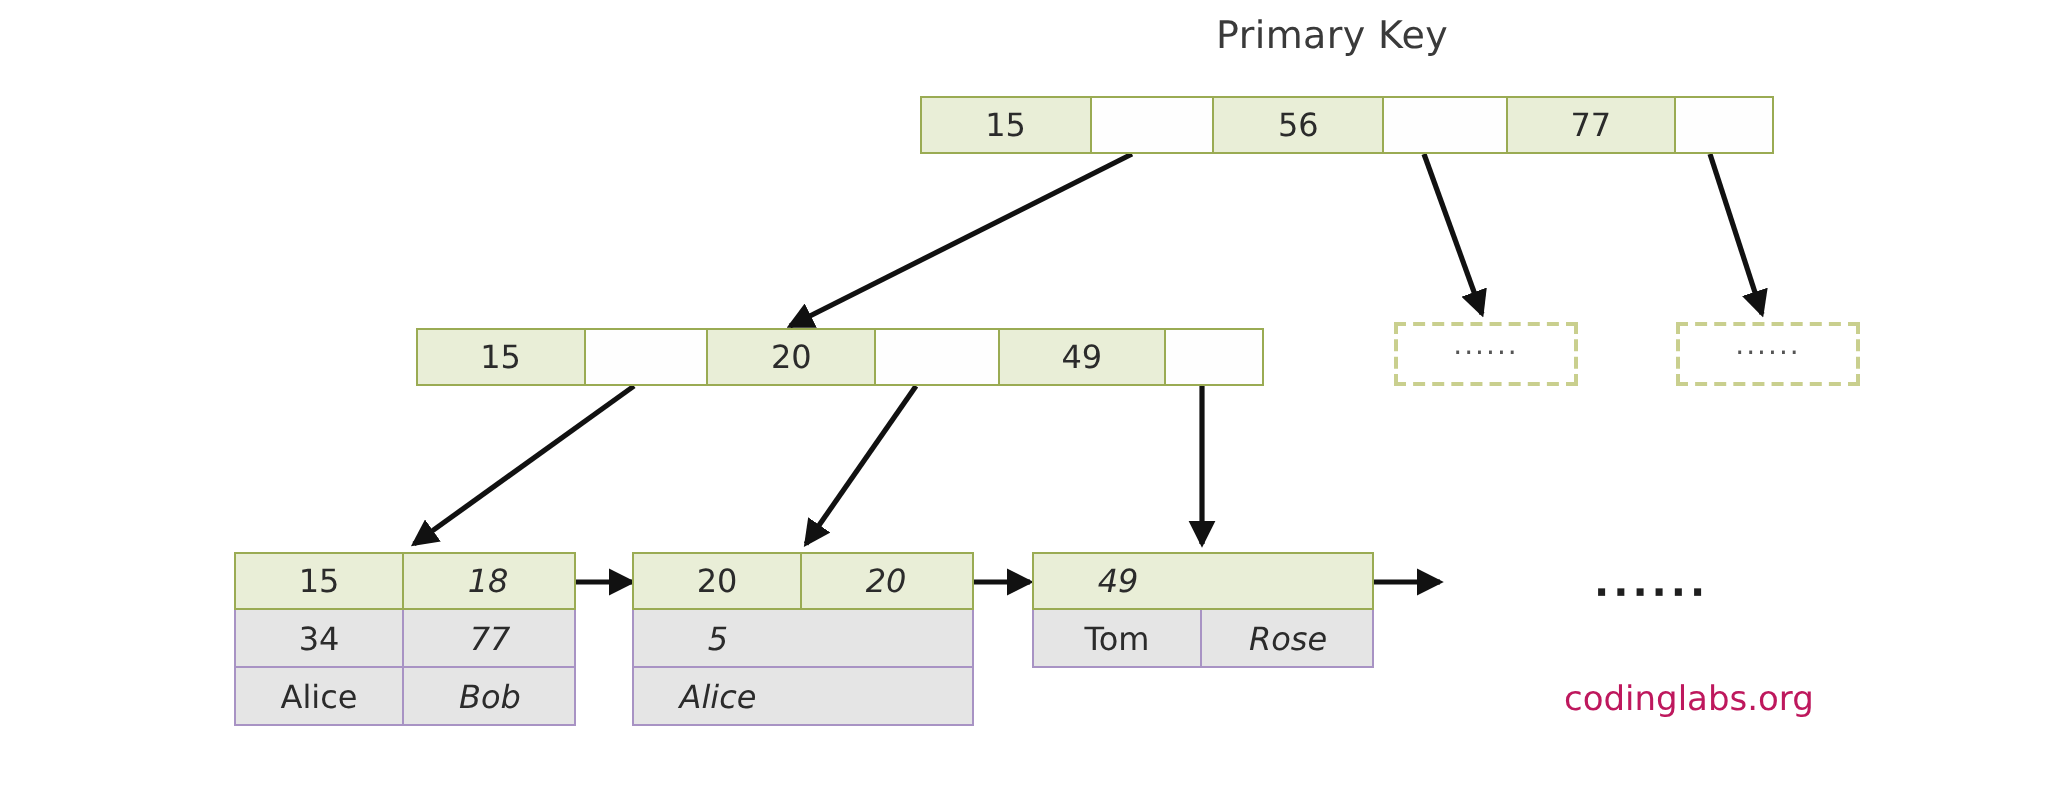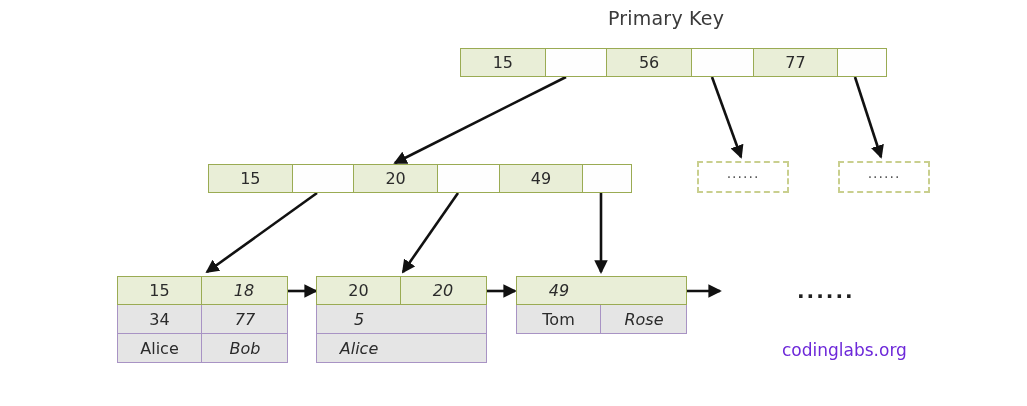--- a/index.html
+++ b/index.html
@@ -122,21 +122,21 @@
     font-size: 20px;
     font-weight: bold;
     color: #1f1f1f;
     letter-spacing: 2px;
     white-space: nowrap;
   }
   .watermark {
     position: absolute;
     z-index: 3;
     font-size: 17px;
-    color: #6d28d9;
+    color: #be185d;
     white-space: nowrap;
   }
 </style>
 </head>
 <body>
 
 <div id="canvas">
 
   <svg id="arrows" viewBox="0 0 1027 406" width="1027" height="406">
     <defs>

